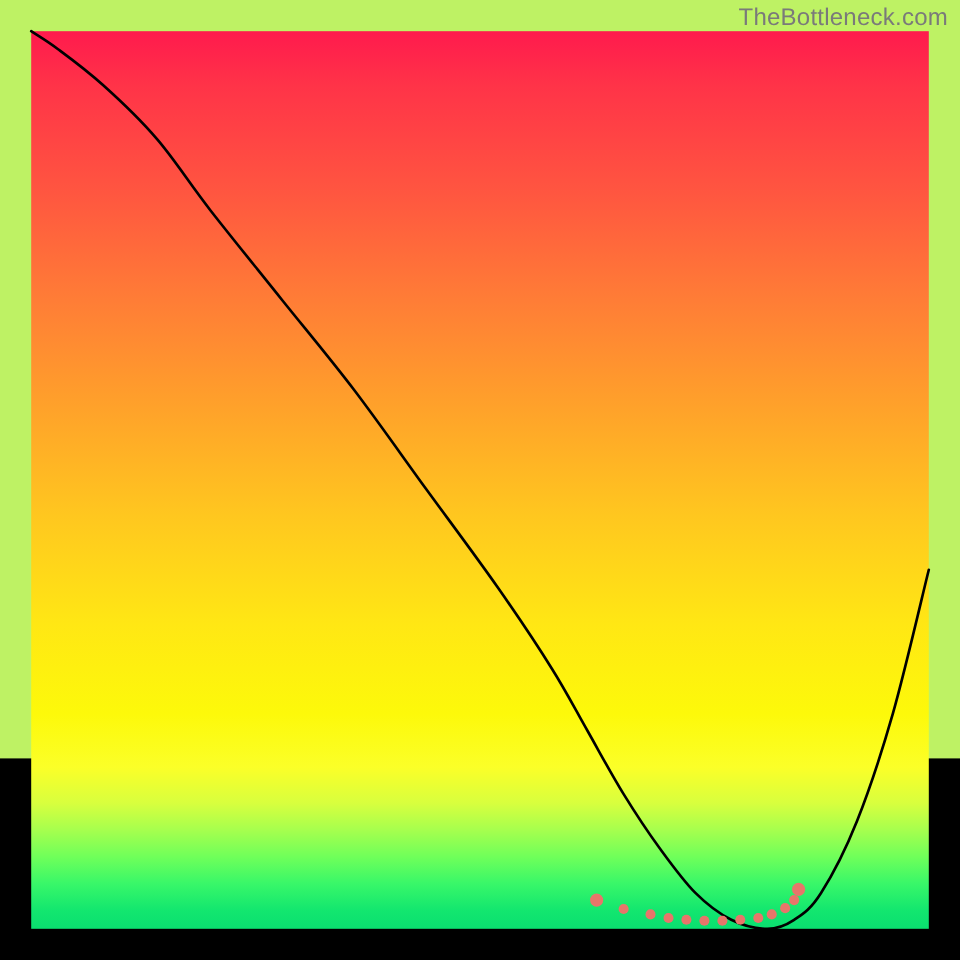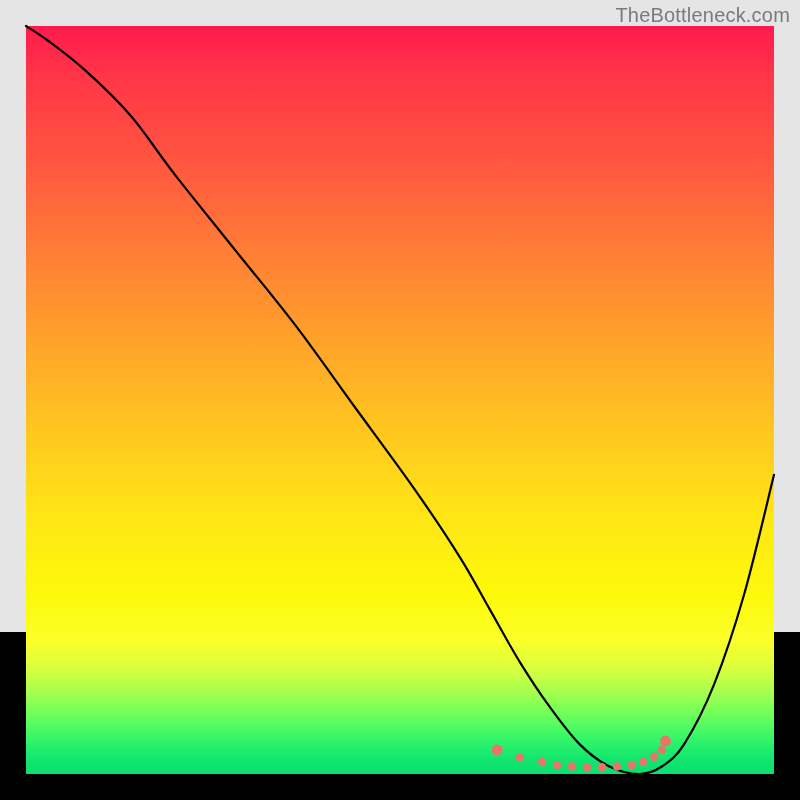--- a/index.html
+++ b/index.html
@@ -10,21 +10,21 @@
     background: #000;
     overflow: hidden;
     font-family: Arial, Helvetica, sans-serif;
   }
   .frame {
     position: absolute;
     left: 0;
     top: 0;
     width: 800px;
     height: 632px;
-    background: #e5e5e5;
+    background: #bef264;
   }
   .plot-area {
     position: absolute;
     left: 26px;
     top: 26px;
     width: 748px;
     height: 748px;
     
     background: linear-gradient(to bottom,
       #ff1a4d 0%,

